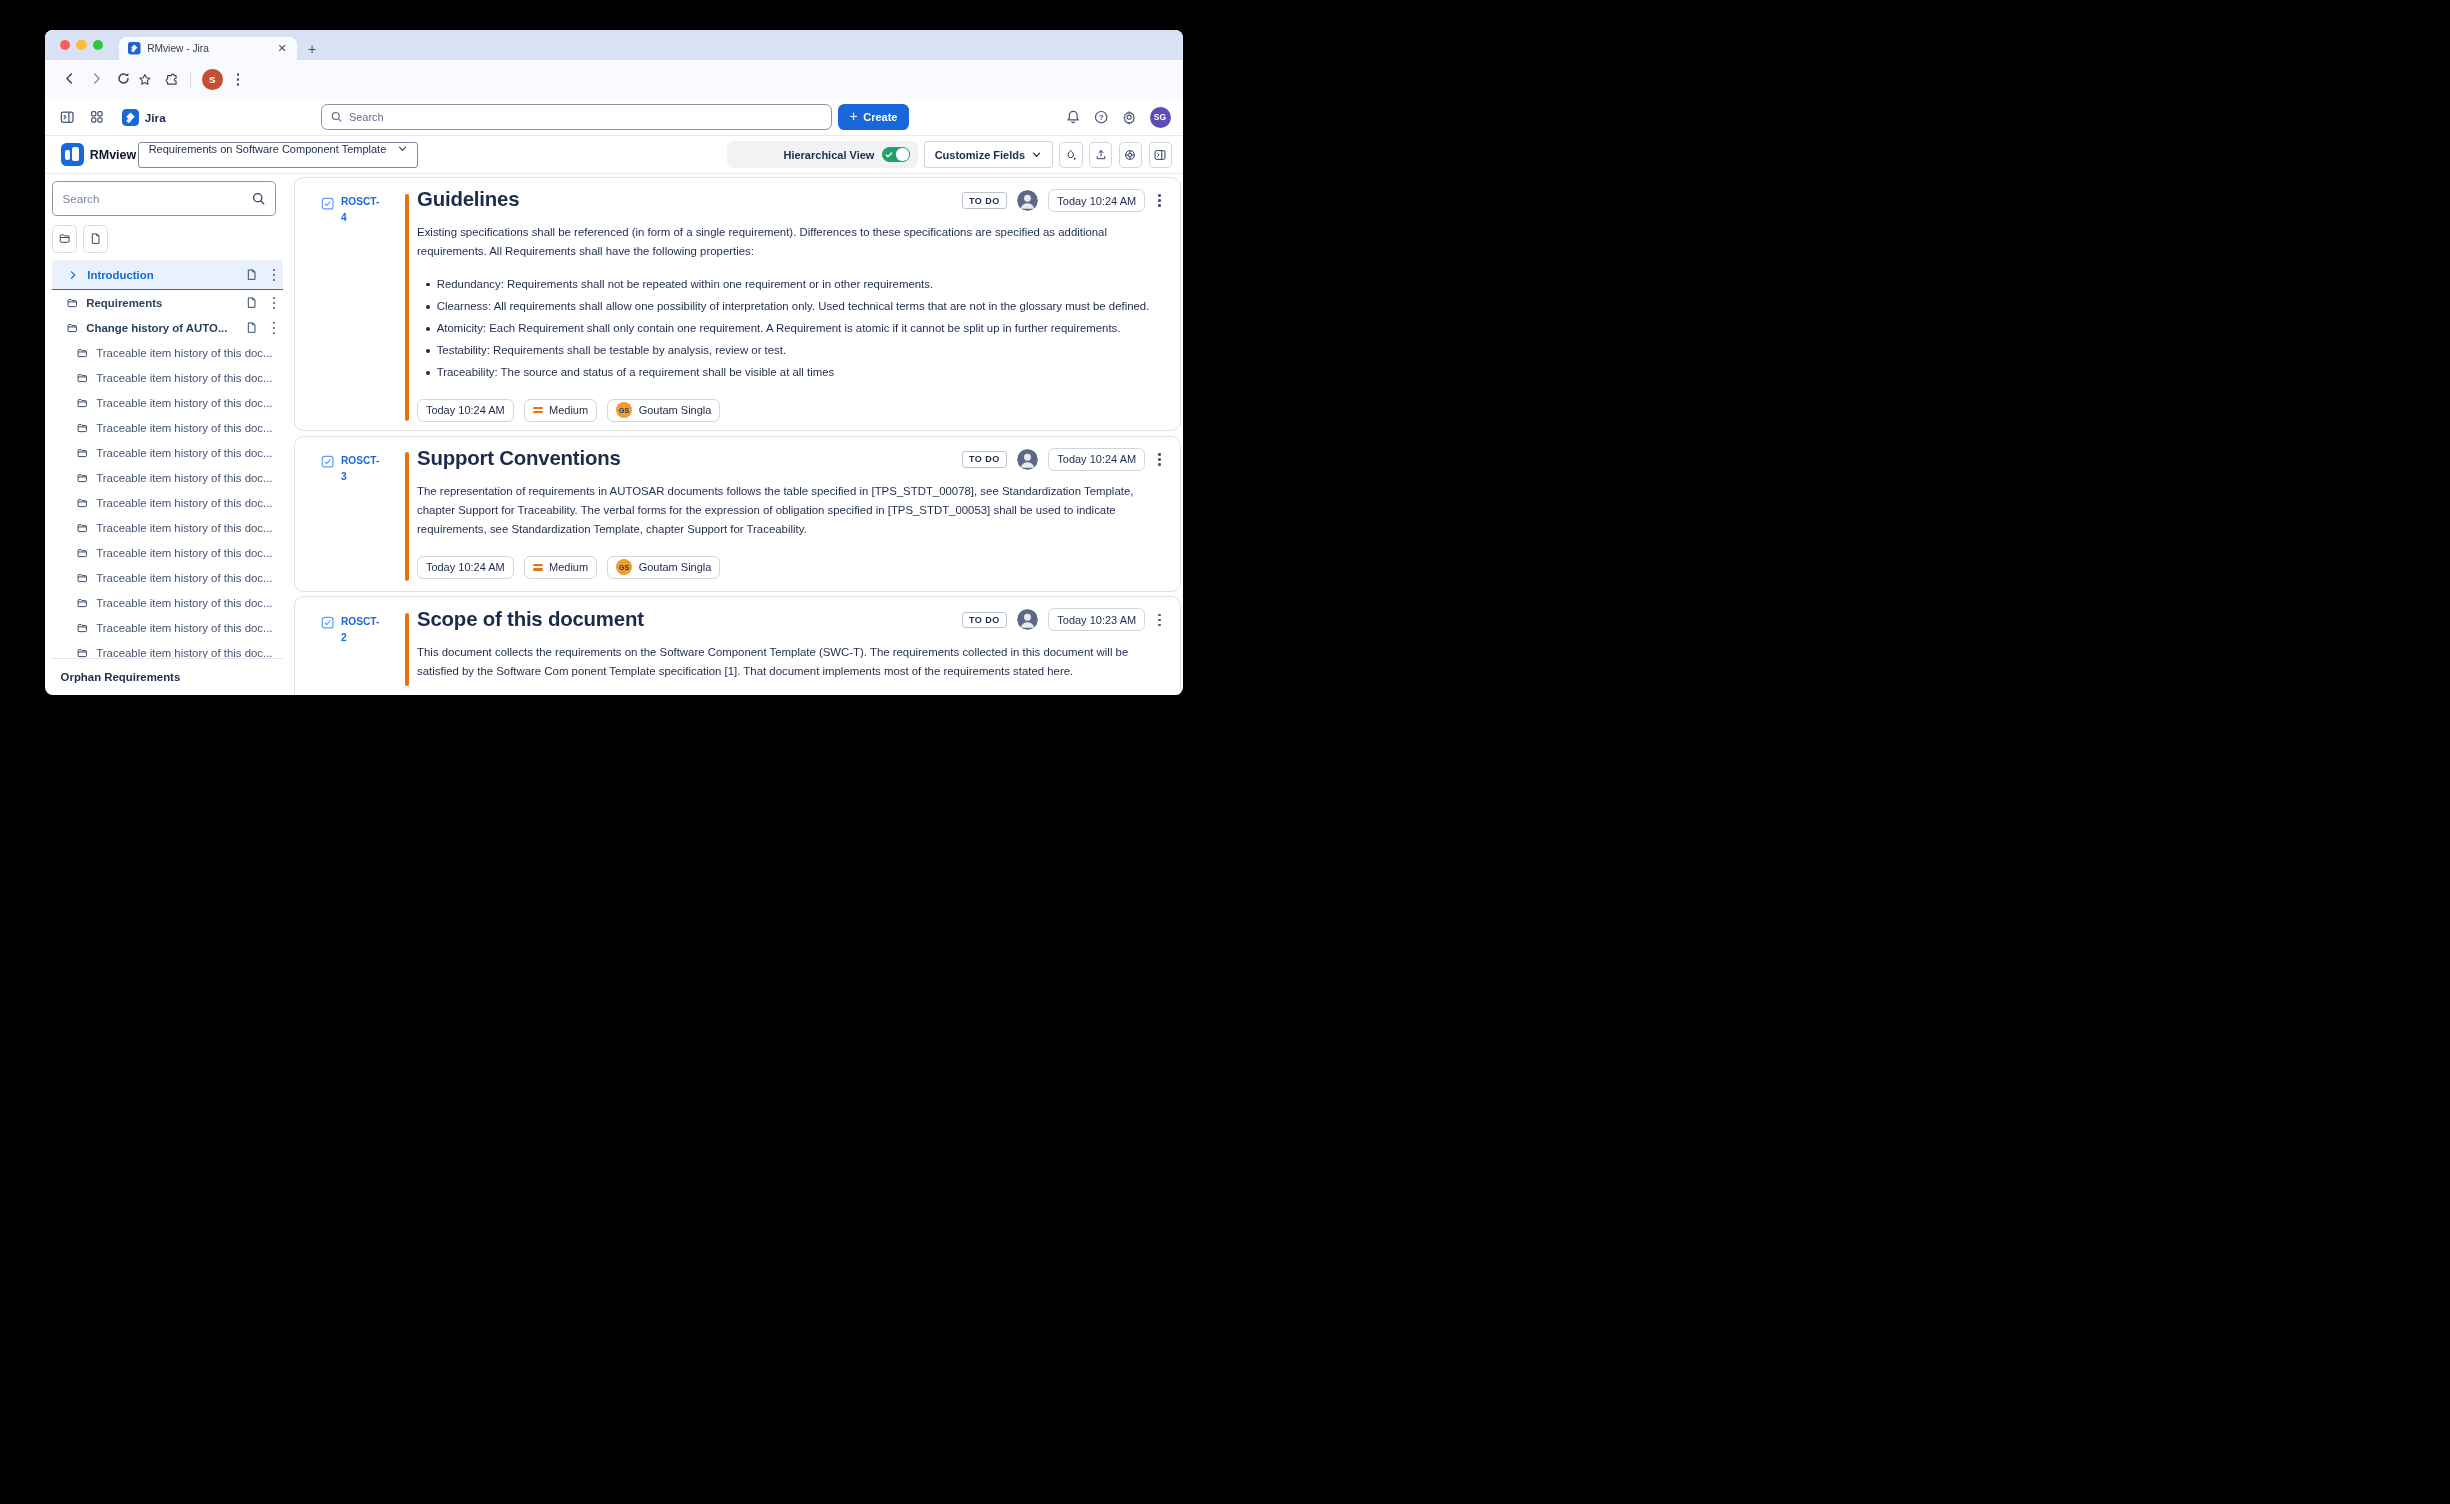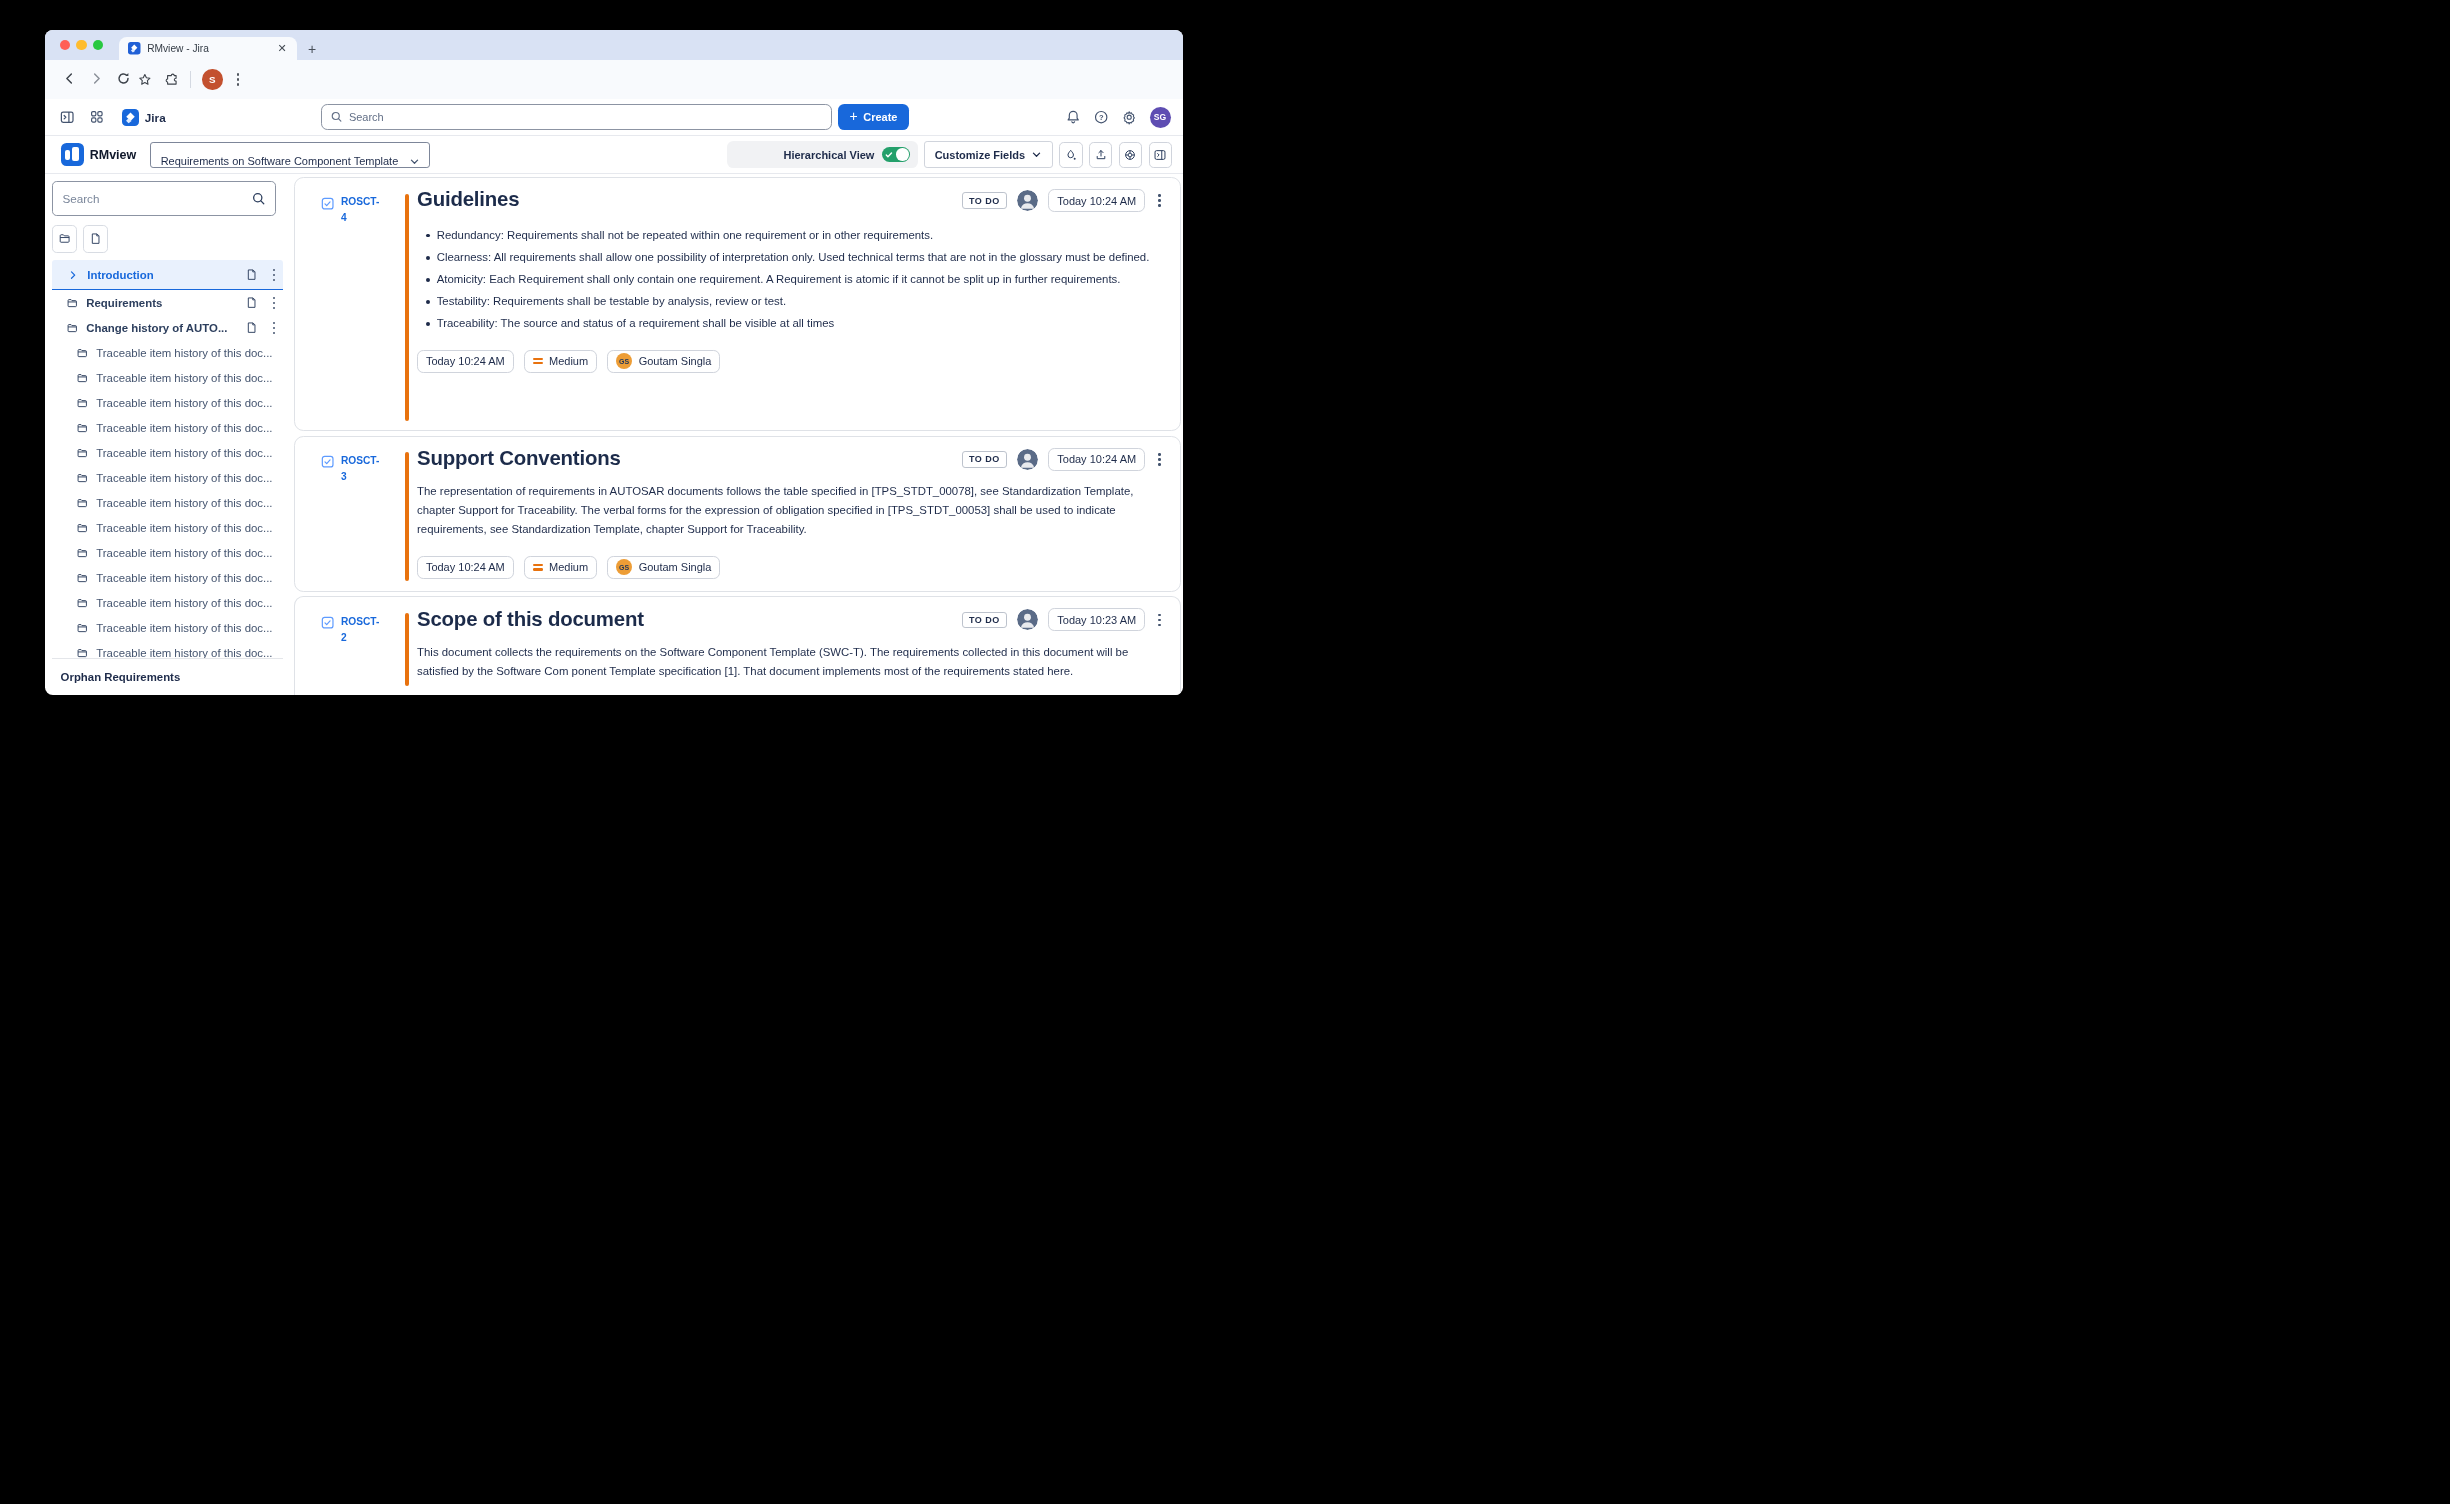--- a/index.html
+++ b/index.html
@@ -41,21 +41,21 @@
   .ab-right { position:absolute; right:12.5px; display:flex; align-items:center; gap:11.7px; }
   .sg-avatar { width:21px; height:21px; border-radius:50%; background:#5e4db2; color:#fff; font-size:8.6px; font-weight:bold; display:flex; align-items:center; justify-content:center; }
 
   
   .viewbar { height:38px; background:#fff; border-bottom:0.8px solid #e7e9ee; display:flex; align-items:center; padding:0 11px 0 15.7px; flex:none; }
   .rm-logo { width:23.5px; height:23.5px; border-radius:5.5px; background:#1868db; position:relative; flex:none; }
   .rm-logo i { position:absolute; background:#fff; border-radius:2px; }
   .rm-logo i.b1 { left:4.7px; top:7px; width:4.7px; height:10.2px; }
   .rm-logo i.b2 { left:11.7px; top:4.7px; width:7px; height:14px; }
   .rm-name { font-size:12.5px; font-weight:bold; color:#0f172a; margin-left:5.5px; }
-  .doc-select { margin-left:14px; height:26px; width:280px; border:0.8px solid #7d8699; border-radius:3.1px; display:flex; align-items:flex-end; padding:0 9.4px; gap:6.3px; background:#fff; }
+  .doc-select { margin-left:2px; height:26px; width:280px; border:0.8px solid #7d8699; border-radius:3.1px; display:flex; align-items:flex-start; padding:0 9.4px; gap:6.3px; background:#fff; }
   .doc-select span { flex:1; font-size:11px; color:#1e2b4a; white-space:nowrap; }
   .vb-right { margin-left:auto; display:flex; align-items:center; gap:6.3px; }
   .hier-pill { background:#f1f2f4; border-radius:6.3px; height:27px; display:flex; align-items:center; padding:0 7.8px 0 11px; gap:7.8px; }
   .hier-label { font-size:11px; color:#1e2b4a; font-weight:bold;margin-left:45px; }
   .toggle { width:28px; height:15.7px; border-radius:7.8px; background:#24a06b; position:relative; }
   .toggle .knob { position:absolute; right:1.6px; top:1.6px; width:12.5px; height:12.5px; border-radius:50%; background:#fff; }
   .toggle svg { position:absolute; left:3.1px; top:3.9px; }
   .cust-btn { height:27px; border:0.8px solid #d0d4dc; border-radius:3.1px; background:#fff; display:flex; align-items:center; padding:0 9.4px; gap:6.3px; }
   .cust-btn span { font-size:11px; font-weight:bold; color:#1e2b4a; }
   .icon-btn { width:23.5px; height:26px; border:0.8px solid #d0d4dc; border-radius:4.7px; background:#fff; display:flex; align-items:center; justify-content:center; }
@@ -474,20 +474,21 @@
           <span class="chip">
                     <span>Today 10:24 AM</span>
                   </span>
           <span class="kebab">
                     <i></i>
                     <i></i>
                     <i></i>
                   </span>
         </div>
       </div>
+      <p class="ctext">Existing specifications shall be referenced (in form of a single requirement). Differences to these specifications are specified as additional requirements. All Requirements shall have the following properties:</p>
       <ul class="cbullets">
                 <li>Redundancy: Requirements shall not be repeated within one requirement or in other requirements.</li>
                 <li>Clearness: All requirements shall allow one possibility of interpretation only. Used technical terms that are not in the glossary must be defined.</li>
                 <li>Atomicity: Each Requirement shall only contain one requirement. A Requirement is atomic if it cannot be split up in further requirements.</li>
                 <li>Testability: Requirements shall be testable by analysis, review or test.</li>
                 <li>Traceability: The source and status of a requirement shall be visible at all times</li>
               </ul>
       <div class="cfooter">
         <span class="chip">
                   <span>Today 10:24 AM</span>

